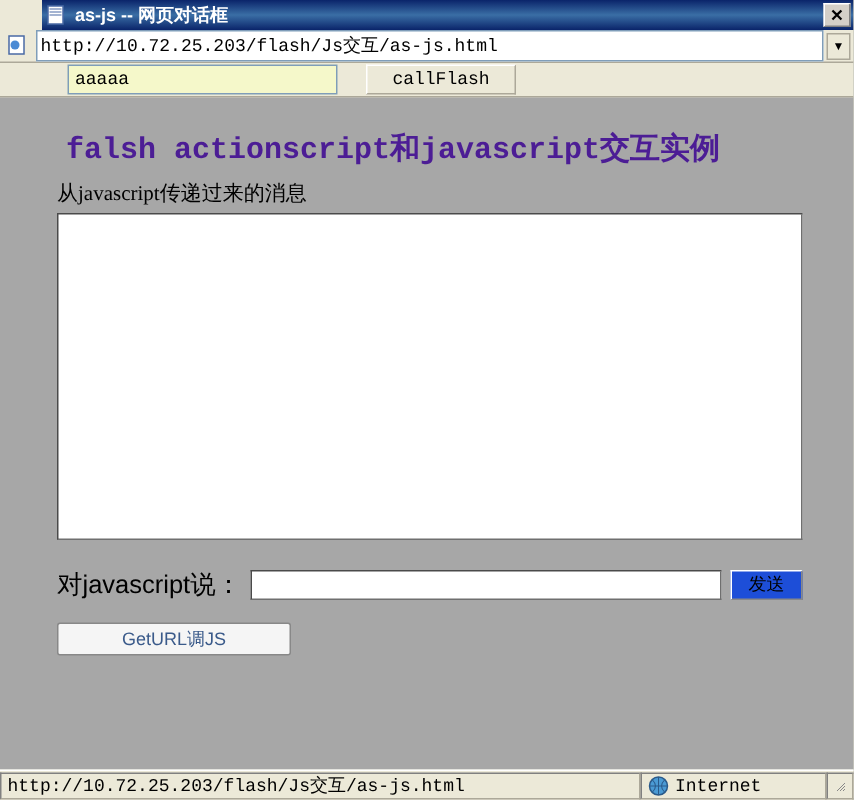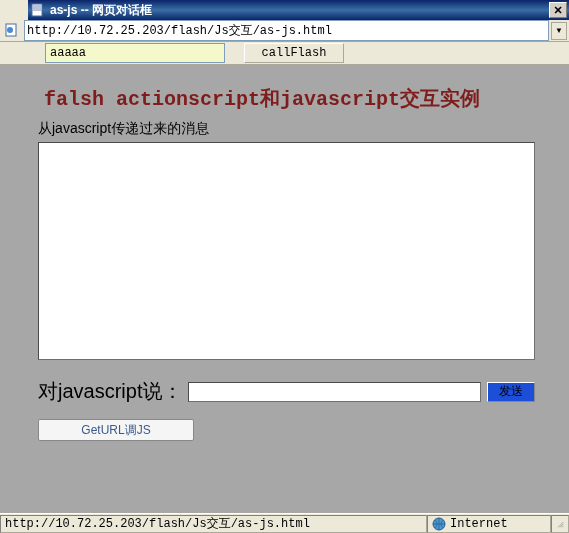--- a/index.html
+++ b/index.html
@@ -109,49 +109,49 @@
       cursor: pointer;
       margin-left: 19px;
     }
     .content {
       background: #a7a7a7;
       padding: 8px;
       height: 454px;
       position: relative;
     }
     .heading {
-      color: #7f1d1d;
+      color: #4c1d95;
       font-family: "Courier New", "SimSun", monospace;
       font-size: 20px;
       font-weight: bold;
       text-align: left;
       padding: 12px 0 6px 36px;
     }
     .subtitle {
-      font-family: Liberation Sans, sans-serif;
+      font-family: Liberation Serif, serif;
       font-size: 14px;
       padding: 2px 0 4px 30px;
       color: #000;
     }
     .whitebox {
       background: #fff;
       border: 1px solid #6f6f6f;
       border-top-color: #4a4a4a;
       border-left-color: #4a4a4a;
       margin: 0 26px 0 30px;
       height: 218px;
     }
     .sendrow {
       display: flex;
       align-items: center;
       padding: 18px 26px 0 30px;
     }
     .sendrow-label {
       font-family: "SimSun", sans-serif;
-      font-size: 20px;
+      font-size: 17px;
       color: #000;
       white-space: nowrap;
     }
     .sendrow-input {
       flex: 1;
       margin: 0 6px;
       height: 20px;
       border: 1px solid #6f6f6f;
       border-top-color: #4a4a4a;
       border-left-color: #4a4a4a;

